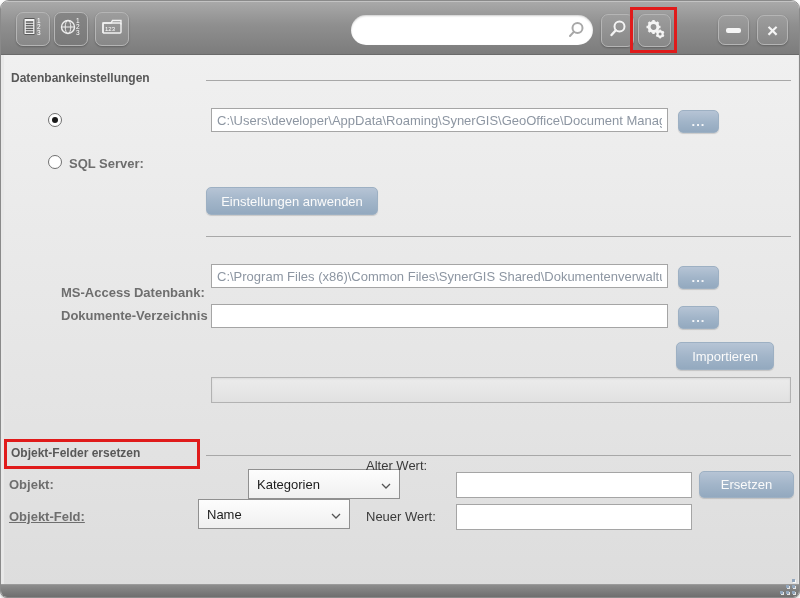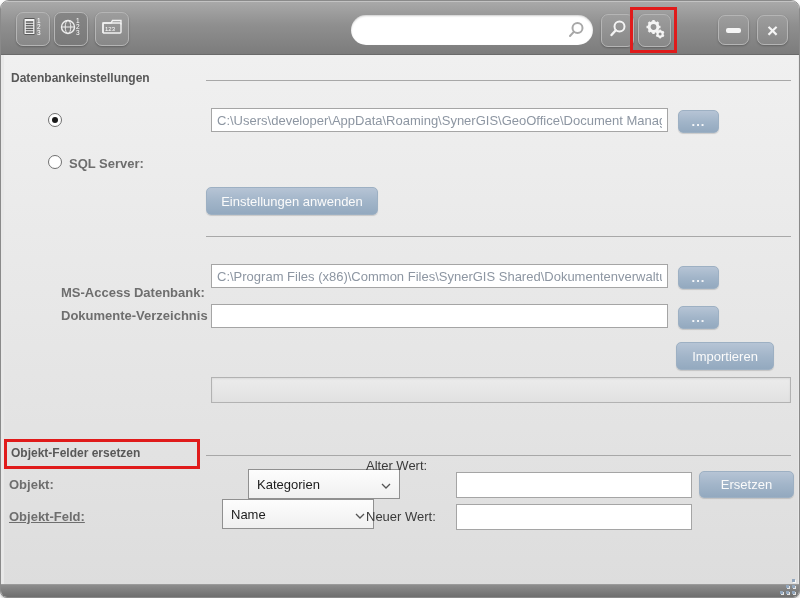--- a/index.html
+++ b/index.html
@@ -253,21 +253,21 @@
         <svg width="10" height="6" viewBox="0 0 10 6">
             <polyline points="1,1 5,5 9,1" fill="none" stroke="#555" stroke-width="1.3"></polyline>
           </svg>
       </span>
     </div>
     <div class="vlabel" style="left:362px; top:403px;">Alter Wert:</div>
     <input class="txt" style="left: 452px; top: 417px; width: 236px; height: 26px; color: rgb(51, 51, 51);" type="text" value="">
     <div class="btn" style="left:695px; top:416px; width:95px; height:27px;">Ersetzen</div>
 
     <div class="flabel" style="left:5px; top:454px;text-decoration:underline;">Objekt-Feld:</div>
-    <div class="select-box" style="left:218px; top:444px;align-items:center;">
+    <div class="select-box" style="left:194px; top:444px;align-items:center;">
       <span>Name</span>
       <span>
         <svg width="10" height="6" viewBox="0 0 10 6">
             <polyline points="1,1 5,5 9,1" fill="none" stroke="#555" stroke-width="1.3"></polyline>
           </svg>
       </span>
     </div>
     <div class="vlabel" style="left:362px; top:454px;">Neuer Wert:</div>
     <input class="txt" style="left: 452px; top: 449px; width: 236px; height: 26px; color: rgb(51, 51, 51);" type="text" value="">
   </div>

